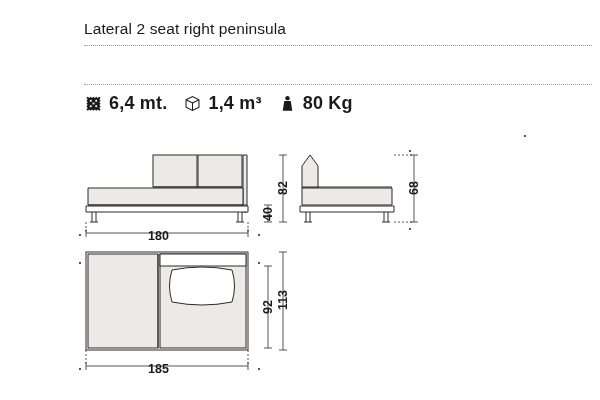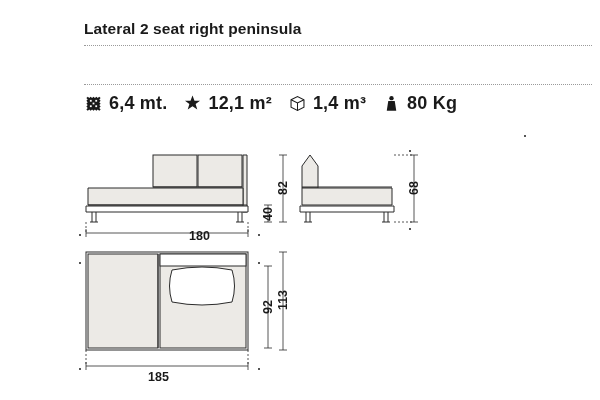--- a/index.html
+++ b/index.html
@@ -20,21 +20,21 @@
     left: 0; top: 0;
     width: 600px; height: 400px;
   }
 
   
   .title-en {
     position: absolute;
     left: 84px;
     top: 20px;
     font-size: 15.5px;
-    font-weight: bold;
+    font-weight: normal;
     letter-spacing: 0.1px;
     white-space: nowrap;
   }
   .rule {
     position: absolute;
     left: 84px;
     width: 508px;
     height: 0;
     border-top: 1px dotted #9a9a9a;
   }
@@ -124,26 +124,20 @@
                  L3.9 14.7 L2.5 13.2 L3.9 11.7 L2.5 10.2 L3.9 8.7 L2.5 7.2 L3.9 5.7 Z" fill="#1a1a1a"></path>
         <rect x="6.2" y="6.2" width="1.9" height="1.9" fill="#ffffff"></rect>
         <rect x="11.9" y="6.2" width="1.9" height="1.9" fill="#ffffff"></rect>
         <rect x="6.2" y="11.9" width="1.9" height="1.9" fill="#ffffff"></rect>
         <rect x="11.9" y="11.9" width="1.9" height="1.9" fill="#ffffff"></rect>
         <rect x="9.05" y="9.05" width="1.9" height="1.9" fill="#ffffff"></rect>
       </svg>
       <span class="txt">6,4 mt.</span>
     </div>
 
-    <div class="spec">
-      <svg class="ic" viewBox="0 0 20 20">
-        <path d="M10 1.6 L12.1 7.0 L17.9 7.0 L13.3 10.6 L15.0 16.3 L10 12.9 L5.0 16.3 L6.7 10.6 L2.1 7.0 L7.9 7.0 Z" fill="#1a1a1a"></path>
-      </svg>
-      <span class="txt">12,1 m²</span>
-    </div>
 
     <div class="spec">
       <svg class="ic" viewBox="0 0 20 20">
         <path d="M3.2 6.0 L10 2.6 L16.8 6.0 L16.8 14.0 L10 17.4 L3.2 14.0 Z" fill="none" stroke="#1a1a1a" stroke-width="1.1"></path>
         <path d="M3.2 6.0 L10 9.4 L16.8 6.0" fill="none" stroke="#1a1a1a" stroke-width="1.1"></path>
         <path d="M10 9.4 L10 17.4" fill="none" stroke="#1a1a1a" stroke-width="1.1"></path>
       </svg>
       <span class="txt">1,4 m³</span>
     </div>
 
@@ -243,25 +237,25 @@
 
       <path d="M268 266 L268 348"></path>
       <path d="M264 266 L272 266 M264 348 L272 348"></path>
 
       <path d="M283 252 L283 350"></path>
       <path d="M279 252 L287 252 M279 350 L287 350"></path>
     </g>
 
   </svg>
 
-  <div class="dim" style="left:148px; top:229px;margin-left:41px;">180</div>
+  <div class="dim" style="left:148px; top:229px;">180</div>
   <div class="dim vert" style="left:256px; top:207px; width:24px; text-align:center;">40</div>
   <div class="dim vert" style="left:271px; top:181px; width:24px; text-align:center;">82</div>
   <div class="dim vert" style="left:402px; top:181px; width:24px; text-align:center;">68</div>
-  <div class="dim" style="left:148px; top:370px;">185</div>
+  <div class="dim" style="left:148px; top:362px;">185</div>
   <div class="dim vert" style="left:256px; top:300px; width:24px; text-align:center;">92</div>
   <div class="dim vert" style="left:268px; top:293px; width:30px; text-align:center;">113</div>
 
   <div class="corner-dot" style="left:79px;  top:234px;"></div>
   <div class="corner-dot" style="left:79px;  top:262px;"></div>
   <div class="corner-dot" style="left:79px;  top:368px;"></div>
   <div class="corner-dot" style="left:258px; top:234px;"></div>
   <div class="corner-dot" style="left:258px; top:262px;"></div>
   <div class="corner-dot" style="left:258px; top:368px;"></div>
   <div class="corner-dot" style="left:409px; top:150px;"></div>

